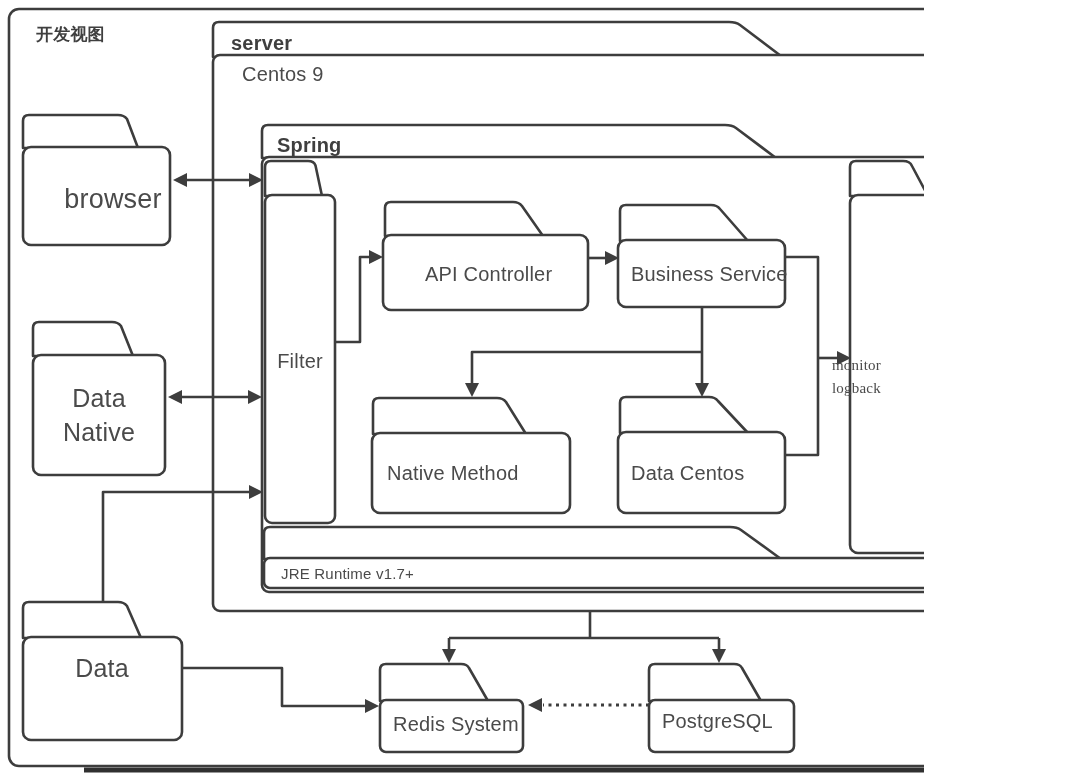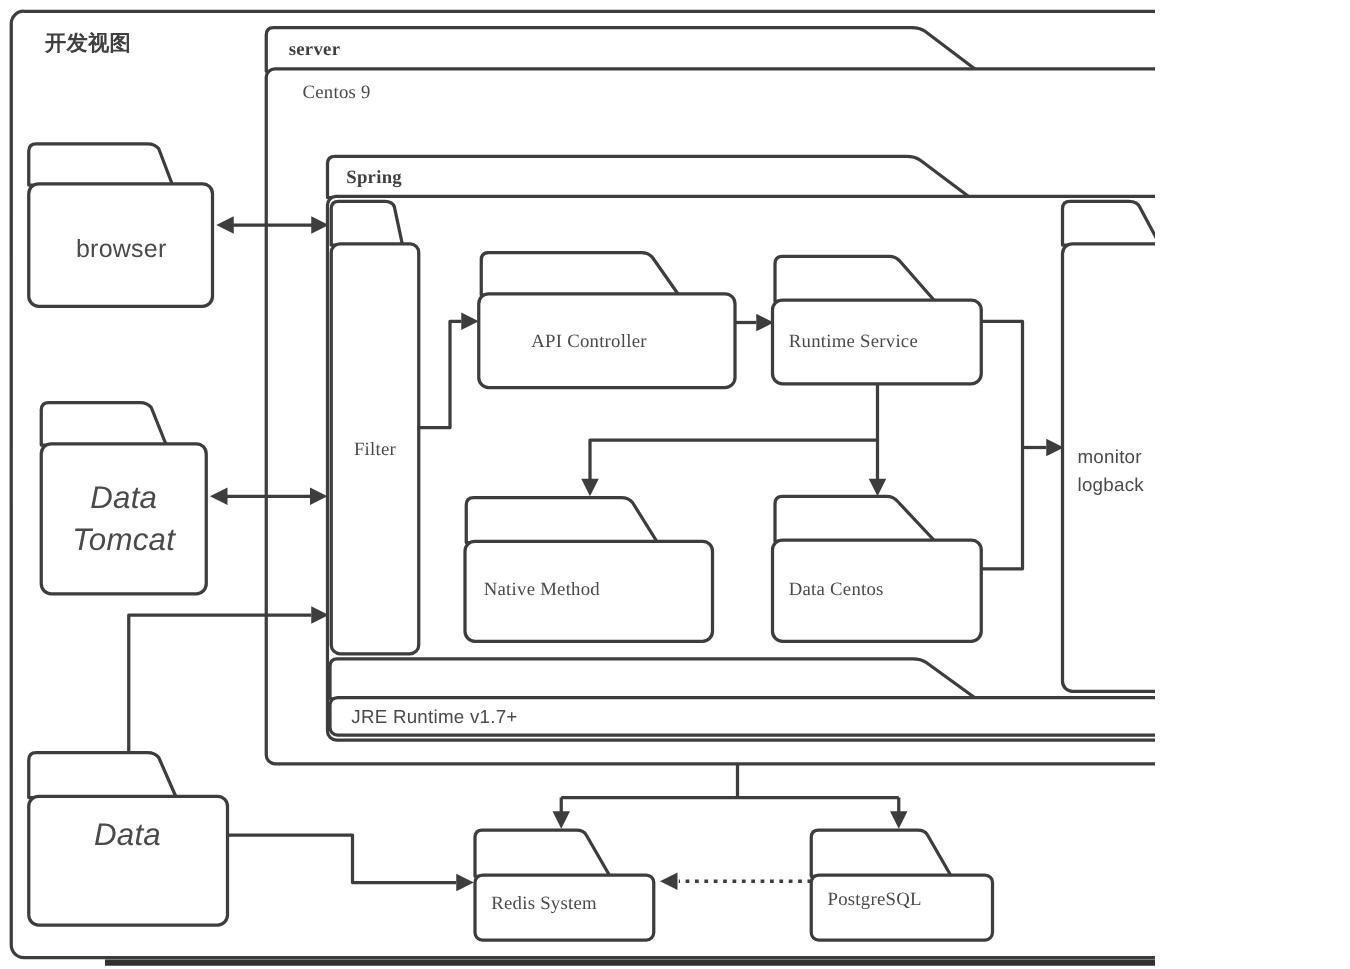--- a/index.html
+++ b/index.html
@@ -7,30 +7,30 @@
     position:relative;width:924px;height:775px;background:#ffffff;
     font-family:"Liberation Sans","DejaVu Sans",sans-serif;overflow:hidden;
   }
   #stage svg{position:absolute;left:0;top:0;}
   .shape{fill:#ffffff;stroke:#3d3d3d;stroke-width:2.6;stroke-linejoin:round;}
   .edge{fill:none;stroke:#3d3d3d;stroke-width:2.6;stroke-linejoin:round;}
   .edge-dotted{fill:none;stroke:#3d3d3d;stroke-width:2.8;stroke-dasharray:3 4.5;}
   .ah{fill:#3d3d3d;stroke:none;}
   .label{position:absolute;color:#4a4a4a;white-space:nowrap;letter-spacing:.2px;line-height:1.15;}
   .bold{font-weight:bold;color:#3f3f3f;}
-  .fs16{font-size:15px;font-family:Liberation Serif, serif;}
+  .fs16{font-size:20px;}
   .fs15{font-size:15px;}
   .fs17{font-size:17px;}
   .fs25{font-size:25px;}
-  .fs27{font-size:20px;}
+  .fs27{font-size:27px;margin-left:16px;}
   .vcenter{transform:translateY(-50%);}
   .hcenter{transform:translateX(-50%);text-align:center;}
   .center{transform:translate(-50%,-50%);text-align:center;}
   .lh23{line-height:23px;}
-  .lh34{line-height:34px;font-style:italic;}
+  .lh34{line-height:34px;}
 </style>
 </head>
 <body>
 
 <div id="stage">
 
   <svg width="1080" height="775" viewBox="0 0 1080 775">
 
     <rect class="shape" x="9" y="9" width="1060" height="757" rx="10"></rect>
     <line x1="84" y1="770" x2="1076" y2="770" stroke="#303030" stroke-width="5"></line>
@@ -175,38 +175,38 @@
   <div class="label fs16 lh23" style="left:242px;top:63px;">
     <div>Centos 9</div>
   </div>
 
   <div class="label fs16 bold" style="left:277px;top:134px;">Spring</div>
 
   <div class="label fs16 center" style="left:300px;top:361px;">Filter</div>
 
   <div class="label fs16 vcenter" style="left:397px;top:274px;margin-left:28px;">API Controller</div>
 
-  <div class="label fs16 vcenter" style="left:631px;top:274px;">Runtime Service</div>
+  <div class="label fs16 vcenter" style="left:631px;top:274px;">Business Service</div>
 
   <div class="label fs16 vcenter" style="left:387px;top:473px;">Native Method</div>
 
   <div class="label fs16 vcenter" style="left:631px;top:473px;">Data Centos</div>
 
-  <div class="label fs15 lh23 vcenter" style="left:862px;top:377px;">
+  <div class="label fs15 lh23 vcenter" style="left:832px;top:377px;font-family:Liberation Serif, serif;">
     <div>monitor</div>
     <div>logback</div>
   </div>
 
   <div class="label fs15 vcenter" style="left:281px;top:574px;">JRE Runtime v1.7+</div>
 
   <div class="label fs27 center" style="left:97px;top:200px;">browser</div>
 
   <div class="label fs25 lh34 hcenter" style="left:99px;top:381px;">
     <div>Data</div>
-    <div>Tomcat</div>
+    <div>Native</div>
   </div>
 
   <div class="label fs25 lh34 hcenter" style="left:102px;top:651px;">
     <div>Data</div>
   </div>
 
   <div class="label fs16 vcenter" style="left:393px;top:724px;">Redis System</div>
 
   <div class="label fs16 vcenter" style="left:662px;top:721px;">PostgreSQL</div>
 

